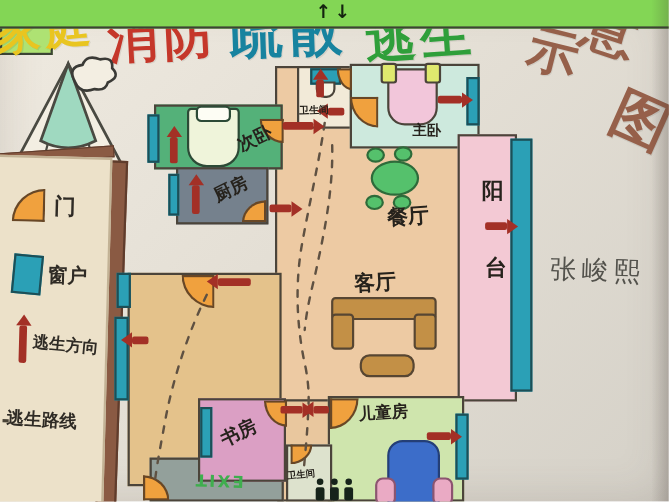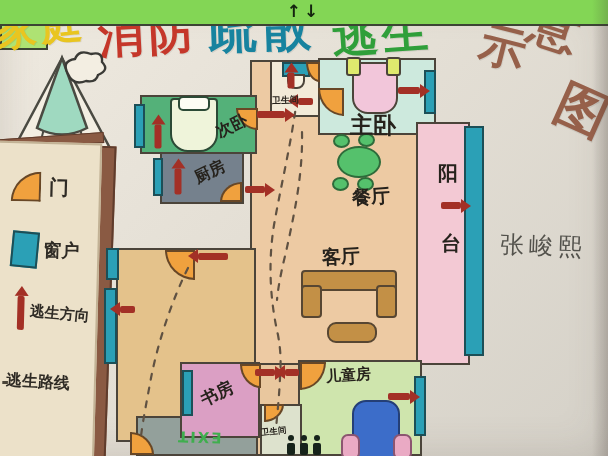--- a/index.html
+++ b/index.html
@@ -200,21 +200,21 @@
   <div class="arrow up" style="left:165px;top:178px;width:26px;"></div>
   <div class="arrow" style="left:245px;top:186px;width:20px;"></div>
   <div class="arrow lf" style="left:198px;top:253px;width:30px;"></div>
   <div class="arrow lf" style="left:120px;top:306px;width:15px;"></div>
   <div class="arrow" style="left:441px;top:202px;width:20px;"></div>
   <div class="arrow" style="left:388px;top:393px;width:22px;"></div>
   <div class="arrow" style="left:255px;top:369px;width:20px;"></div>
   <div class="arrow lf" style="left:285px;top:369px;width:14px;"></div>
 
   <span class="rlabel" style="left:272px;top:94px;font-size:9px;transform:rotate(-2deg);">卫生间</span>
-  <span class="rlabel" style="left:350px;top:110px;font-size:23px;">主卧</span>
+  <span class="rlabel" style="left:375px;top:110px;font-size:13px;">主卧</span>
   <span class="rlabel" style="left:216px;top:116px;font-size:16px;transform:rotate(-26deg);">次卧</span>
   <span class="rlabel" style="left:194px;top:162px;font-size:16px;transform:rotate(-26deg);">厨房</span>
   <span class="rlabel" style="left:352px;top:184px;font-size:19px;transform:rotate(-4deg);">餐厅</span>
   <span class="rlabel" style="left:322px;top:244px;font-size:19px;transform:rotate(-3deg);">客厅</span>
   <span class="rlabel" style="left:438px;top:160px;font-size:20px;">阳</span>
   <span class="rlabel" style="left:441px;top:230px;font-size:20px;">台</span>
   <span class="rlabel" style="left:200px;top:382px;font-size:17px;transform:rotate(-26deg);">书房</span>
   <span class="rlabel" style="left:326px;top:366px;font-size:15px;transform:rotate(-4deg);">儿童房</span>
   <span class="rlabel" style="left:261px;top:426px;font-size:8.5px;transform:rotate(-6deg);">卫生间</span>
   <span class="rlabel exit-txt" style="left:176px;top:428px;">EXIT</span>

